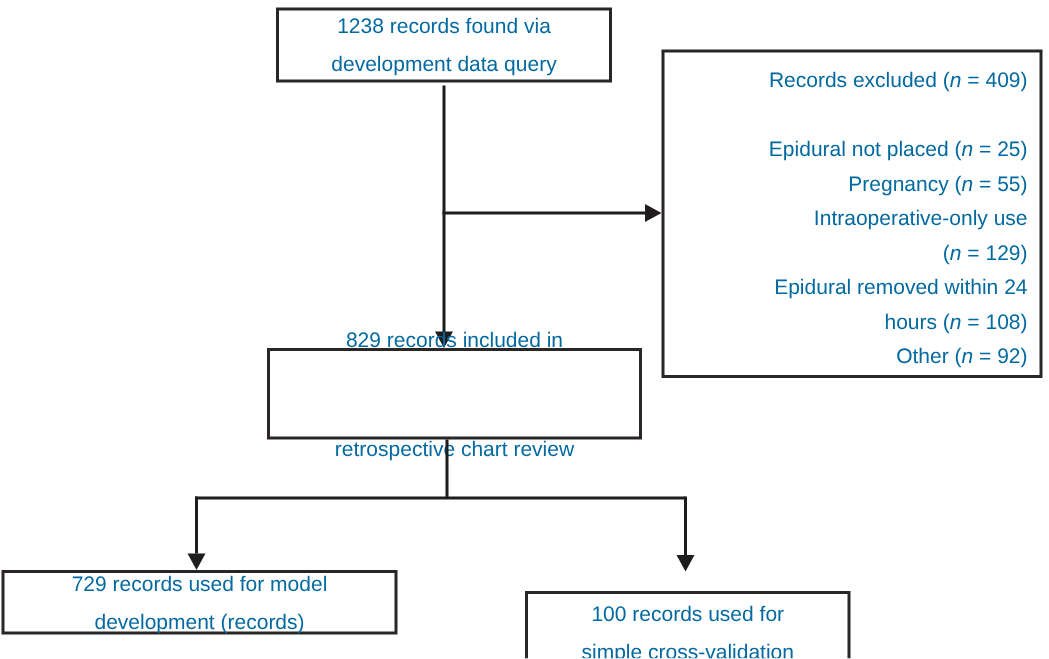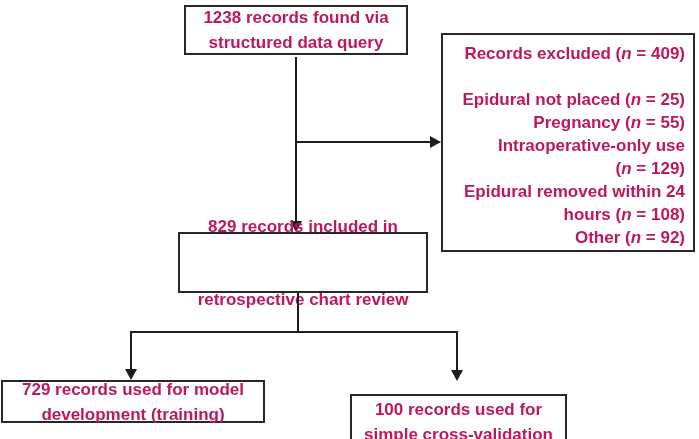--- a/index.html
+++ b/index.html
@@ -14,23 +14,22 @@
     height: 439px;
     background: #ffffff;
     overflow: hidden;
     color: #231f20;
   }
   .box {
     position: absolute;
     background: #ffffff;
     border: 2px solid #2a2627;
     box-sizing: border-box;
-    font-size: 17px;
-    color: #be185d;
-    font-weight: bold;
+    font-size: 14px;
+    color: #0369a1;
   }
   .box.centered {
     display: flex;
     flex-direction: column;
     align-items: center;
     justify-content: center;
     text-align: center;
     line-height: 25px;
   }
   .box.list-box {
@@ -61,21 +60,21 @@
   }
   i { font-style: italic; }
 </style>
 </head>
 <body>
 
 <div class="canvas">
 
   <div class="box centered" style="left:184px; top:5px; width:224px; height:50px;">
     <div>1238 records found via</div>
-    <div>structured data query</div>
+    <div>development data query</div>
   </div>
 
   <div class="line" style="left:295px; top:57px; width:1.5px; height:165px;"></div>
   <div class="arrow-down" style="left:290px; top:221px;"></div>
 
   <div class="line" style="left:295px; top:141px; width:135px; height:1.5px;"></div>
   <div class="arrow-right" style="left:430px; top:136px;"></div>
 
   <div class="box list-box" style="left:441px; top:33px; width:254px; height:219px;">
     <div class="excl-title italic-n">Records excluded (<i>n</i> = 409)</div>
@@ -100,21 +99,21 @@
   <div class="line" style="left:130px; top:331px; width:327px; height:1.5px;"></div>
 
   <div class="line" style="left:130px; top:331px; width:1.5px; height:38px;"></div>
   <div class="arrow-down" style="left:125px; top:369px;"></div>
 
   <div class="line" style="left:456px; top:331px; width:1.5px; height:39px;"></div>
   <div class="arrow-down" style="left:451px; top:370px;"></div>
 
   <div class="box centered" style="left:1px; top:380px; width:264px; height:43px;">
     <div>729 records used for model</div>
-    <div>development (training)</div>
+    <div>development (records)</div>
   </div>
 
   <div class="box centered" style="left:350px; top:381px; width:217px; height:56px;margin-top:13px;">
     <div>100 records used for</div>
     <div>simple cross-validation</div>
   </div>
 
 </div>
 
 </body></html>

